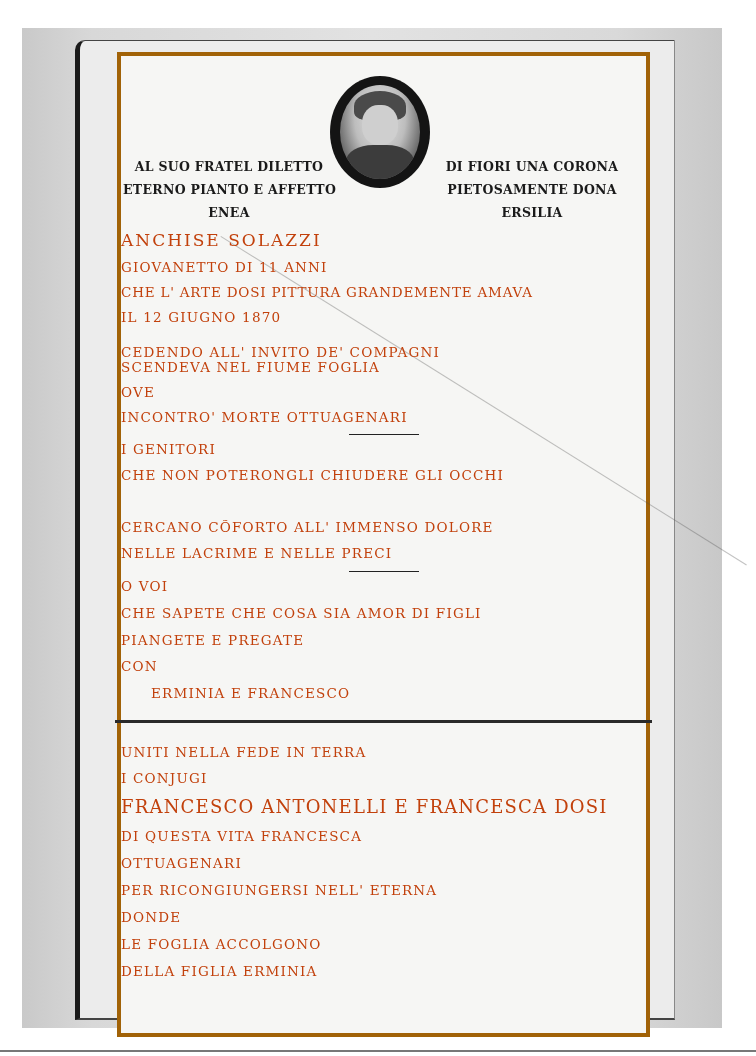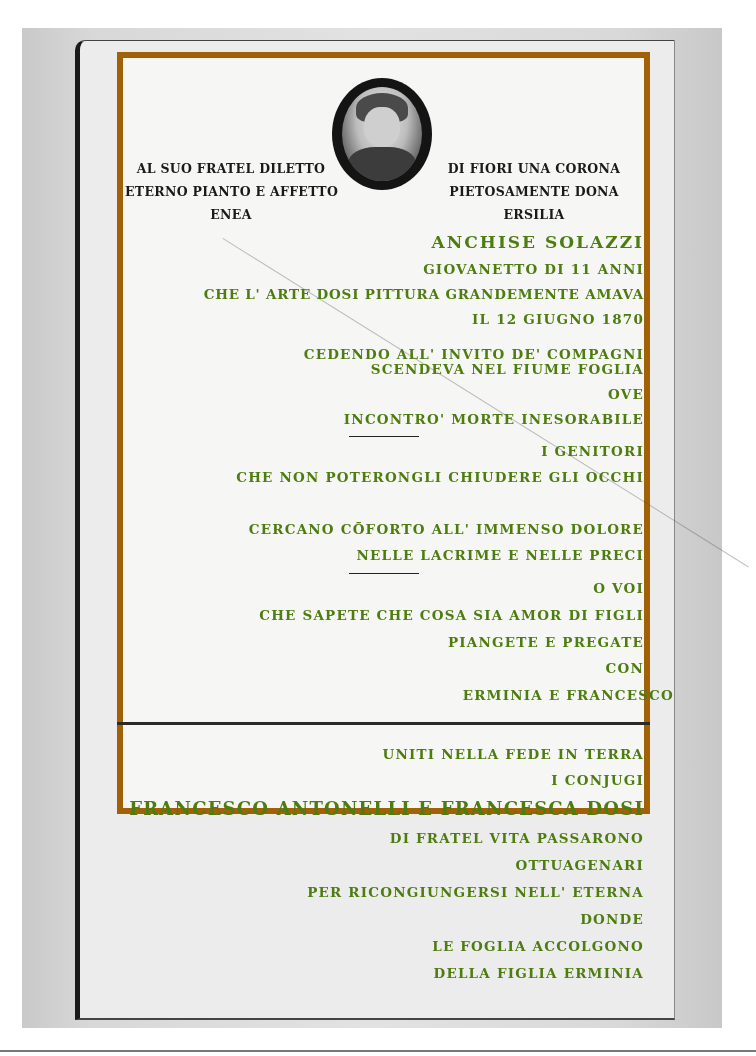--- a/index.html
+++ b/index.html
@@ -20,23 +20,23 @@
     .outer-slab {
       position: absolute; left: 75px; top: 40px; width: 600px; height: 980px;
       background: #ececec;
       border-left: 5px solid #1a1a1a;
       border-top: 1px solid #444;
       border-right: 1px solid #888;
       border-bottom: 2px solid #444;
       border-top-left-radius: 10px;
     }
     .plaque {
-      position: absolute; left: 117px; top: 52px; width: 533px; height: 762px;
+      position: absolute; left: 117px; top: 52px; width: 533px; height: 985px;
       background: #f6f6f4;
-      border: 6px solid #a16207;
+      border: 4px solid #a16207;
     }
     .plaque-inner { position: absolute; inset: 0; }
     .crack {
       position: absolute; left: 100px; top: 180px; width: 620px; height: 1px;
       background: rgba(80,80,80,0.35);
       transform-origin: 0 0; transform: rotate(32deg);
     }
     .portrait-frame {
       position: absolute; left: 209px; top: 20px; width: 100px; height: 112px;
       border-radius: 50%; background: #141414;
@@ -53,23 +53,23 @@
     }
     .portrait .face {
       position: absolute; left: 22px; top: 20px; width: 36px; height: 40px;
       border-radius: 45%; background: #cfcfcf;
     }
     .portrait .body {
       position: absolute; left: 6px; top: 60px; width: 68px; height: 40px;
       border-radius: 40% 40% 0 0; background: #3c3c3c;
     }
     .line {
-      position: absolute; width: 100%; text-align: right;
-      font-family: "DejaVu Serif", serif; font-weight: bold;
-      color: #4d7c0f; font-size: 13.5px; letter-spacing: 1.2px; white-space: nowrap;
+      position: absolute; width: 100%; text-align: left;
+      font-family: "DejaVu Serif", serif; font-weight: normal;
+      color: #c2410c; font-size: 13.5px; letter-spacing: 1.2px; white-space: nowrap;
     }
     .side { position: absolute; font-weight: bold; color: #1a1a1a; font-size: 12.5px; letter-spacing: 0.3px; white-space: nowrap; text-align: center; }
     .name-big { font-size: 17px; letter-spacing: 2px; }
     .name-xl { font-size: 18px; letter-spacing: 1.2px; }
     .short-rule {
       position: absolute; left: 50%; width: 70px; margin-left: -35px; height: 1px; background: #222;
     }
     .section-divider {
       position: absolute; left: -6px; right: -6px; height: 3px; background: #2a2a2a;
     }
@@ -102,43 +102,43 @@
       <div class="side" style="left:306px; top:149px; width:210px;">ERSILIA</div>
 
       <div class="line name-big" style="top:174px;">ANCHISE SOLAZZI</div>
 
       <div class="line" style="top:203px;">GIOVANETTO DI 11 ANNI</div>
       <div class="line" style="top:228px; letter-spacing:0.8px;">CHE L' ARTE DOSI PITTURA GRANDEMENTE AMAVA</div>
       <div class="line" style="top:253px;">IL 12 GIUGNO 1870</div>
       <div class="line" style="top:288px;">CEDENDO ALL' INVITO DE' COMPAGNI</div>
       <div class="line" style="top:303px;">SCENDEVA NEL FIUME FOGLIA</div>
       <div class="line" style="top:328px;">OVE</div>
-      <div class="line" style="top:353px;">INCONTRO' MORTE INESORABILE</div>
+      <div class="line" style="top:353px;">INCONTRO' MORTE OTTUAGENARI</div>
 
       <div class="short-rule" style="top:378px;"></div>
 
       <div class="line" style="top:385px;">I GENITORI</div>
       <div class="line" style="top:411px;">CHE NON POTERONGLI CHIUDERE GLI OCCHI</div>
       <div class="line" style="top:463px;">CERCANO CÕFORTO ALL' IMMENSO DOLORE</div>
       <div class="line" style="top:489px;">NELLE LACRIME E NELLE PRECI</div>
 
       <div class="short-rule" style="top:515px;"></div>
 
       <div class="line" style="top:522px;">O VOI</div>
-      <div class="line" style="top:549px;padding-left:44px;">CHE SAPETE CHE COSA SIA AMOR DI FIGLI</div>
+      <div class="line" style="top:549px;">CHE SAPETE CHE COSA SIA AMOR DI FIGLI</div>
       <div class="line" style="top:576px;">PIANGETE E PREGATE</div>
       <div class="line" style="top:602px;">CON</div>
       <div class="line" style="top:629px;margin-left:30px;">ERMINIA E FRANCESCO</div>
 
       <div class="section-divider" style="top:664px;"></div>
 
       <div class="line" style="top:688px;">UNITI NELLA FEDE IN TERRA</div>
       <div class="line" style="top:714px;">I CONJUGI</div>
       <div class="line name-xl" style="top:740px;">FRANCESCO ANTONELLI E FRANCESCA DOSI</div>
-      <div class="line" style="top:772px;">DI FRATEL VITA PASSARONO</div>
+      <div class="line" style="top:772px;">DI QUESTA VITA FRANCESCA</div>
       <div class="line" style="top:799px;">OTTUAGENARI</div>
       <div class="line" style="top:826px;">PER RICONGIUNGERSI NELL' ETERNA</div>
       <div class="line" style="top:853px;">DONDE</div>
       <div class="line" style="top:880px;">LE FOGLIA ACCOLGONO</div>
       <div class="line" style="top:907px;">DELLA FIGLIA ERMINIA</div>
     </div>
   </div>
 
   <div class="bottom-edge"></div>
 </div>

